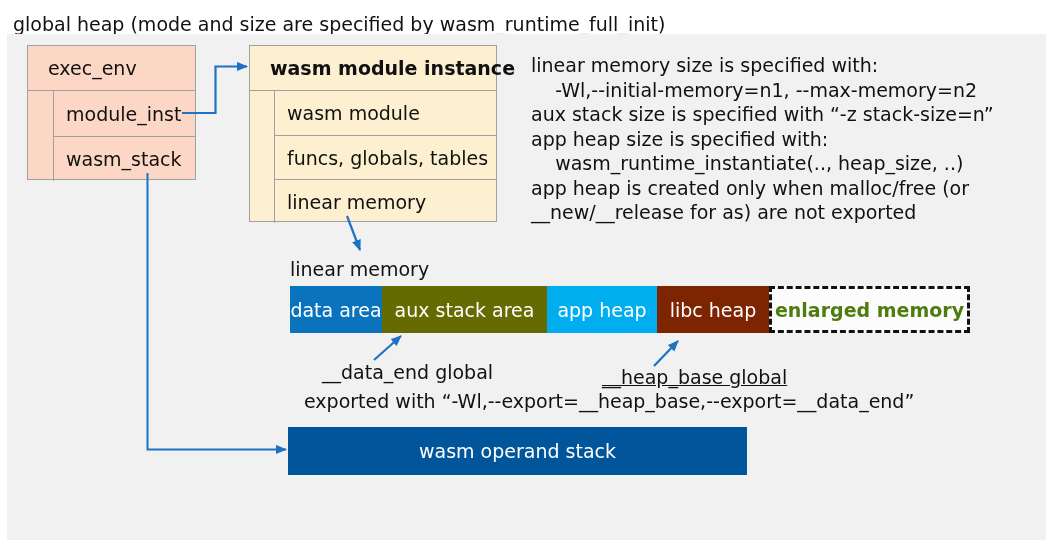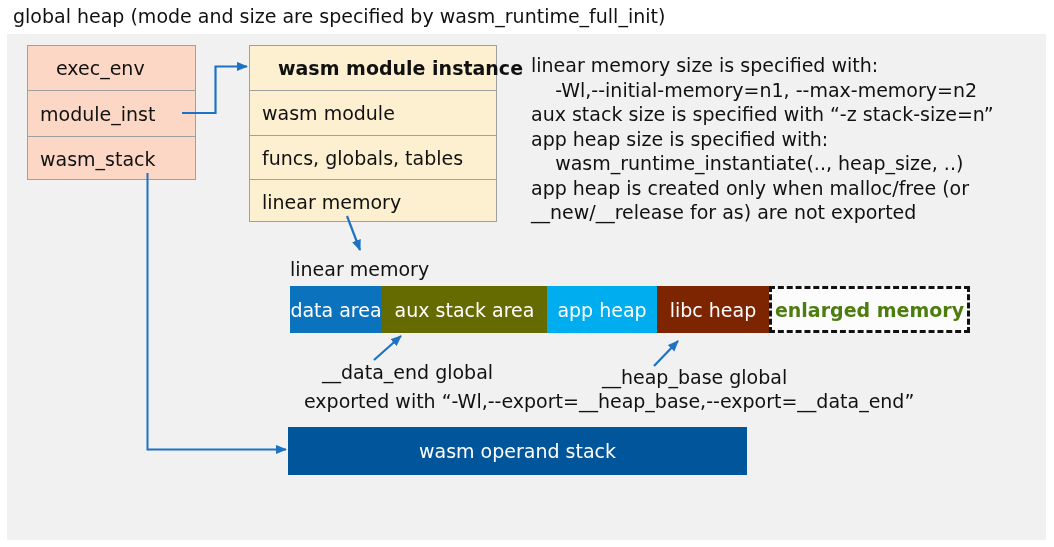--- a/index.html
+++ b/index.html
@@ -14,21 +14,21 @@
   }
   #stage {
     position: relative;
     width: 1054px;
     height: 547px;
   }
   .abs { position: absolute; }
 
   #page-title {
     left: 13px;
-    top: 4px;
+    top: 12px;
     font-size: 19px;
     line-height: 25px;
     white-space: pre;
   }
 
   #panel {
     left: 7px;
     top: 34px;
     width: 1039px;
     height: 506px;
@@ -38,28 +38,27 @@
   
   .record-box {
     box-sizing: border-box;
     border: 1px solid #a0a0a0;
     font-size: 19px;
   }
   .record-box .hdr {
     box-sizing: border-box;
     display: flex;
     align-items: center;
-    padding-left: 28px;
+    padding-left: 20px;
     white-space: pre;
   }
   .record-box .body {
     display: flex;
     box-sizing: border-box;
     border-top: 1px solid #a0a0a0;
-    flex-direction: column;
   }
   .record-box .strip {
     box-sizing: border-box;
     border-right: 1px solid #a0a0a0;
   }
   .record-box .rows {
     flex: 1;
     display: flex;
     flex-direction: column;
   }
@@ -133,21 +132,21 @@
     width: 201px;
     border: 3px dashed #111111;
   }
 
   .annot {
     font-size: 19px;
     line-height: 24px;
     white-space: pre;
   }
   #label-data-end  { left: 322px; top: 360px; }
-  #label-heap-base { left: 602px; top: 365px; }
+  #label-heap-base { left: 602px; top: 365px; text-decoration: underline; }
   #label-exported  { left: 304px; top: 389px; }
 
   
   #operand-stack-bar {
     left: 288px;
     top: 427px;
     width: 459px;
     height: 48px;
     display: flex;
     align-items: center;

